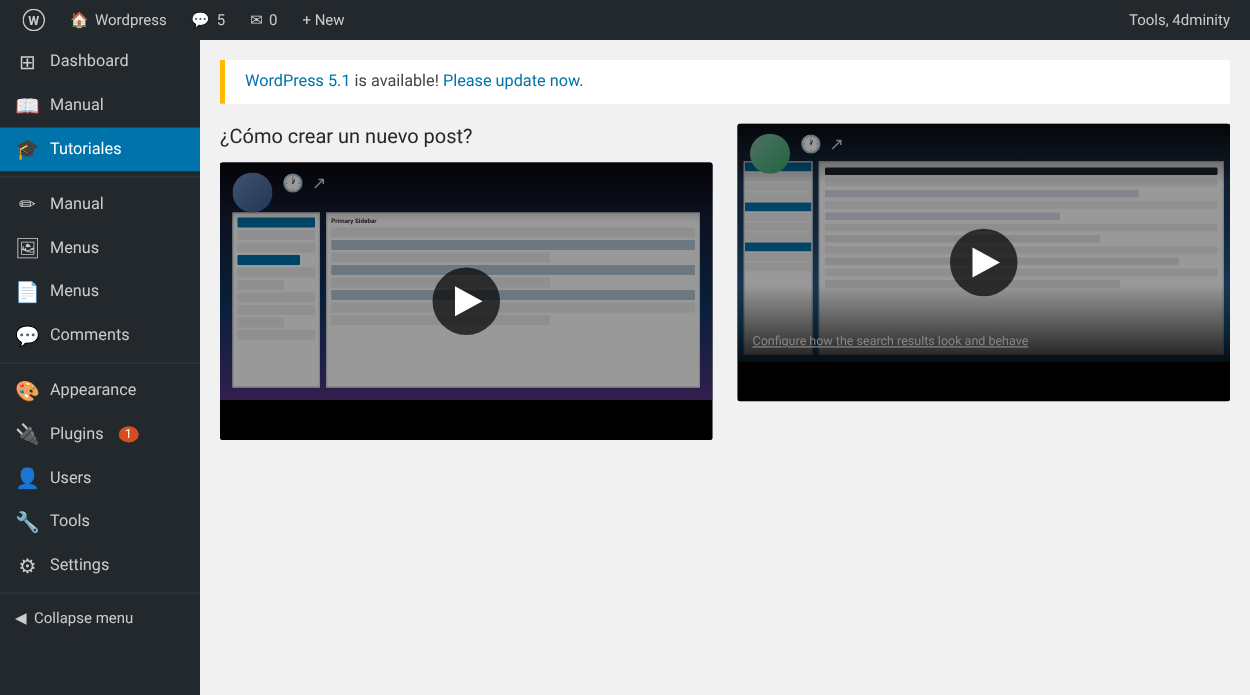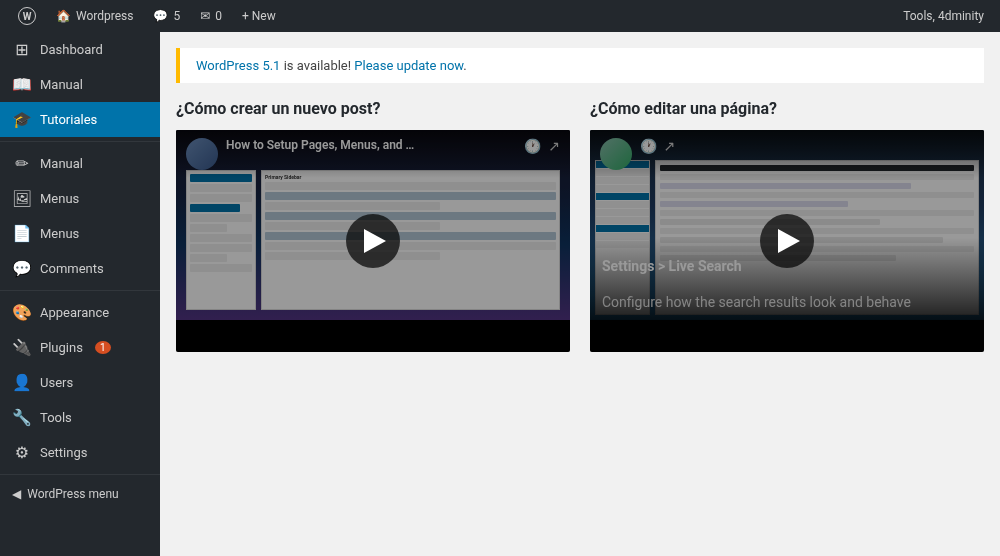--- a/index.html
+++ b/index.html
@@ -56,21 +56,21 @@
       background: #fff; border-left: 4px solid #ffba00;
       padding: 10px 16px; margin: 16px 16px 0 16px;
       font-size: 13px; color: #444;
     }
     .notice-banner a { color: #0073aa; text-decoration: none; }
 
     
     .tutorial-section { padding: 16px; }
     .tutorial-grid { display: flex; gap: 20px; flex-wrap: wrap; }
     .tutorial-col { flex: 1; min-width: 300px; }
-    .tutorial-title { font-size: 16px; font-weight: 700; color: #23282d; margin-bottom: 12px; }
+    .tutorial-title { font-size: 16px; font-weight: 400; color: #23282d; margin-bottom: 12px; }
 
     
     .video-thumb {
       background: #000; border-radius: 2px; overflow: hidden;
       position: relative; cursor: pointer; aspect-ratio: 16/9;
       max-width: 415px;
     }
     .video-thumb .video-overlay {
       position: absolute; inset: 0; display: flex; align-items: center; justify-content: center;
       background: rgba(0,0,0,0.4);
@@ -127,21 +127,21 @@
     .thumb-sidebar-item2 { height: 7px; background: #f0f0f0; margin-bottom: 1px; padding-left: 3px; }
     .thumb-sidebar-item2.active2 { background: #0073aa; }
 
     
     .video-footer-overlay {
       position: absolute; bottom: 0; left: 0; right: 0;
       background: linear-gradient(transparent, rgba(0,0,0,0.8));
       padding: 20px 12px 10px 12px; color: #fff;
     }
     .video-footer-title { font-size: 14px; font-weight: 700; }
-    .video-footer-sub { font-size: 14px; color: #ddd; margin-top: 20px; }
+    .video-footer-sub { font-size: 10px; color: #ddd; margin-top: 20px; text-decoration: underline; }
 
     
     .collapse-menu {
       display: flex; align-items: center; gap: 6px;
       padding: 8px 12px; color: #ccc; cursor: pointer; font-size: 12px;
     }
   </style>
 </head>
 <body>
 
@@ -224,21 +224,21 @@
       <span class="icon">🔧</span>
       <span>Tools</span>
     </div>
     <div class="sidebar-item">
       <span class="icon">⚙</span>
       <span>Settings</span>
     </div>
     <div class="sidebar-separator"></div>
     <div class="collapse-menu">
       <span>◀</span>
-      <span>WordPress menu</span>
+      <span>Collapse menu</span>
     </div>
   </div>
 
   <div class="content-area">
 
     <div class="notice-banner">
       <a href="#">WordPress 5.1</a><span> is available! </span><a href="#">Please update now</a><span>.</span>
     </div>
 
     <div class="tutorial-section">
@@ -270,34 +270,32 @@
                 <div class="thumb-panel-row short"></div>
                 <div class="thumb-panel-row" style="background:#b5c9d8"></div>
                 <div class="thumb-panel-row"></div>
                 <div class="thumb-panel-row short"></div>
               </div>
             </div>
             <div class="video-header">
               <div class="video-avatar">
                 <div class="video-avatar-inner"></div>
               </div>
-              <span class="video-title-text">How to Setup Pages, Menus, and …</span>
               <div class="video-top-icons">
                 <span class="video-top-icon">🕐</span>
                 <span class="video-top-icon">↗</span>
               </div>
             </div>
             <div class="video-overlay">
               <div class="play-btn"></div>
             </div>
           </div>
         </div>
 
         <div class="tutorial-col">
-          <h2 class="tutorial-title">¿Cómo editar una página?</h2>
           <div class="video-thumb">
             <div class="video-inner-content2">
 
               <div class="thumb-panel2 thumb-left2">
                 <div class="thumb-sidebar-item2 active2"></div>
                 <div class="thumb-sidebar-item2"></div>
                 <div class="thumb-sidebar-item2"></div>
                 <div class="thumb-sidebar-item2"></div>
                 <div class="thumb-sidebar-item2 active2"></div>
                 <div class="thumb-sidebar-item2"></div>
@@ -314,21 +312,20 @@
                 <div class="thumb-right2-row"></div>
                 <div class="thumb-right2-row" style="background:#dde;width:60%"></div>
                 <div class="thumb-right2-row"></div>
                 <div class="thumb-right2-row" style="width:70%;background:#e8e8e8"></div>
                 <div class="thumb-right2-row"></div>
                 <div class="thumb-right2-row" style="width:90%;background:#e8e8e8"></div>
                 <div class="thumb-right2-row"></div>
                 <div class="thumb-right2-row" style="width:75%;background:#e8e8e8"></div>
               </div>
               <div class="video-footer-overlay">
-                <div class="video-footer-title">Settings &gt; Live Search</div>
                 <div class="video-footer-sub">Configure how the search results look and behave</div>
               </div>
             </div>
             <div class="video-header">
               <div class="video-avatar">
                 <div class="video-avatar-inner" style="background:linear-gradient(135deg,#8ba,#3a6)"></div>
               </div>
               <div class="video-top-icons">
                 <span class="video-top-icon">🕐</span>
                 <span class="video-top-icon">↗</span>

